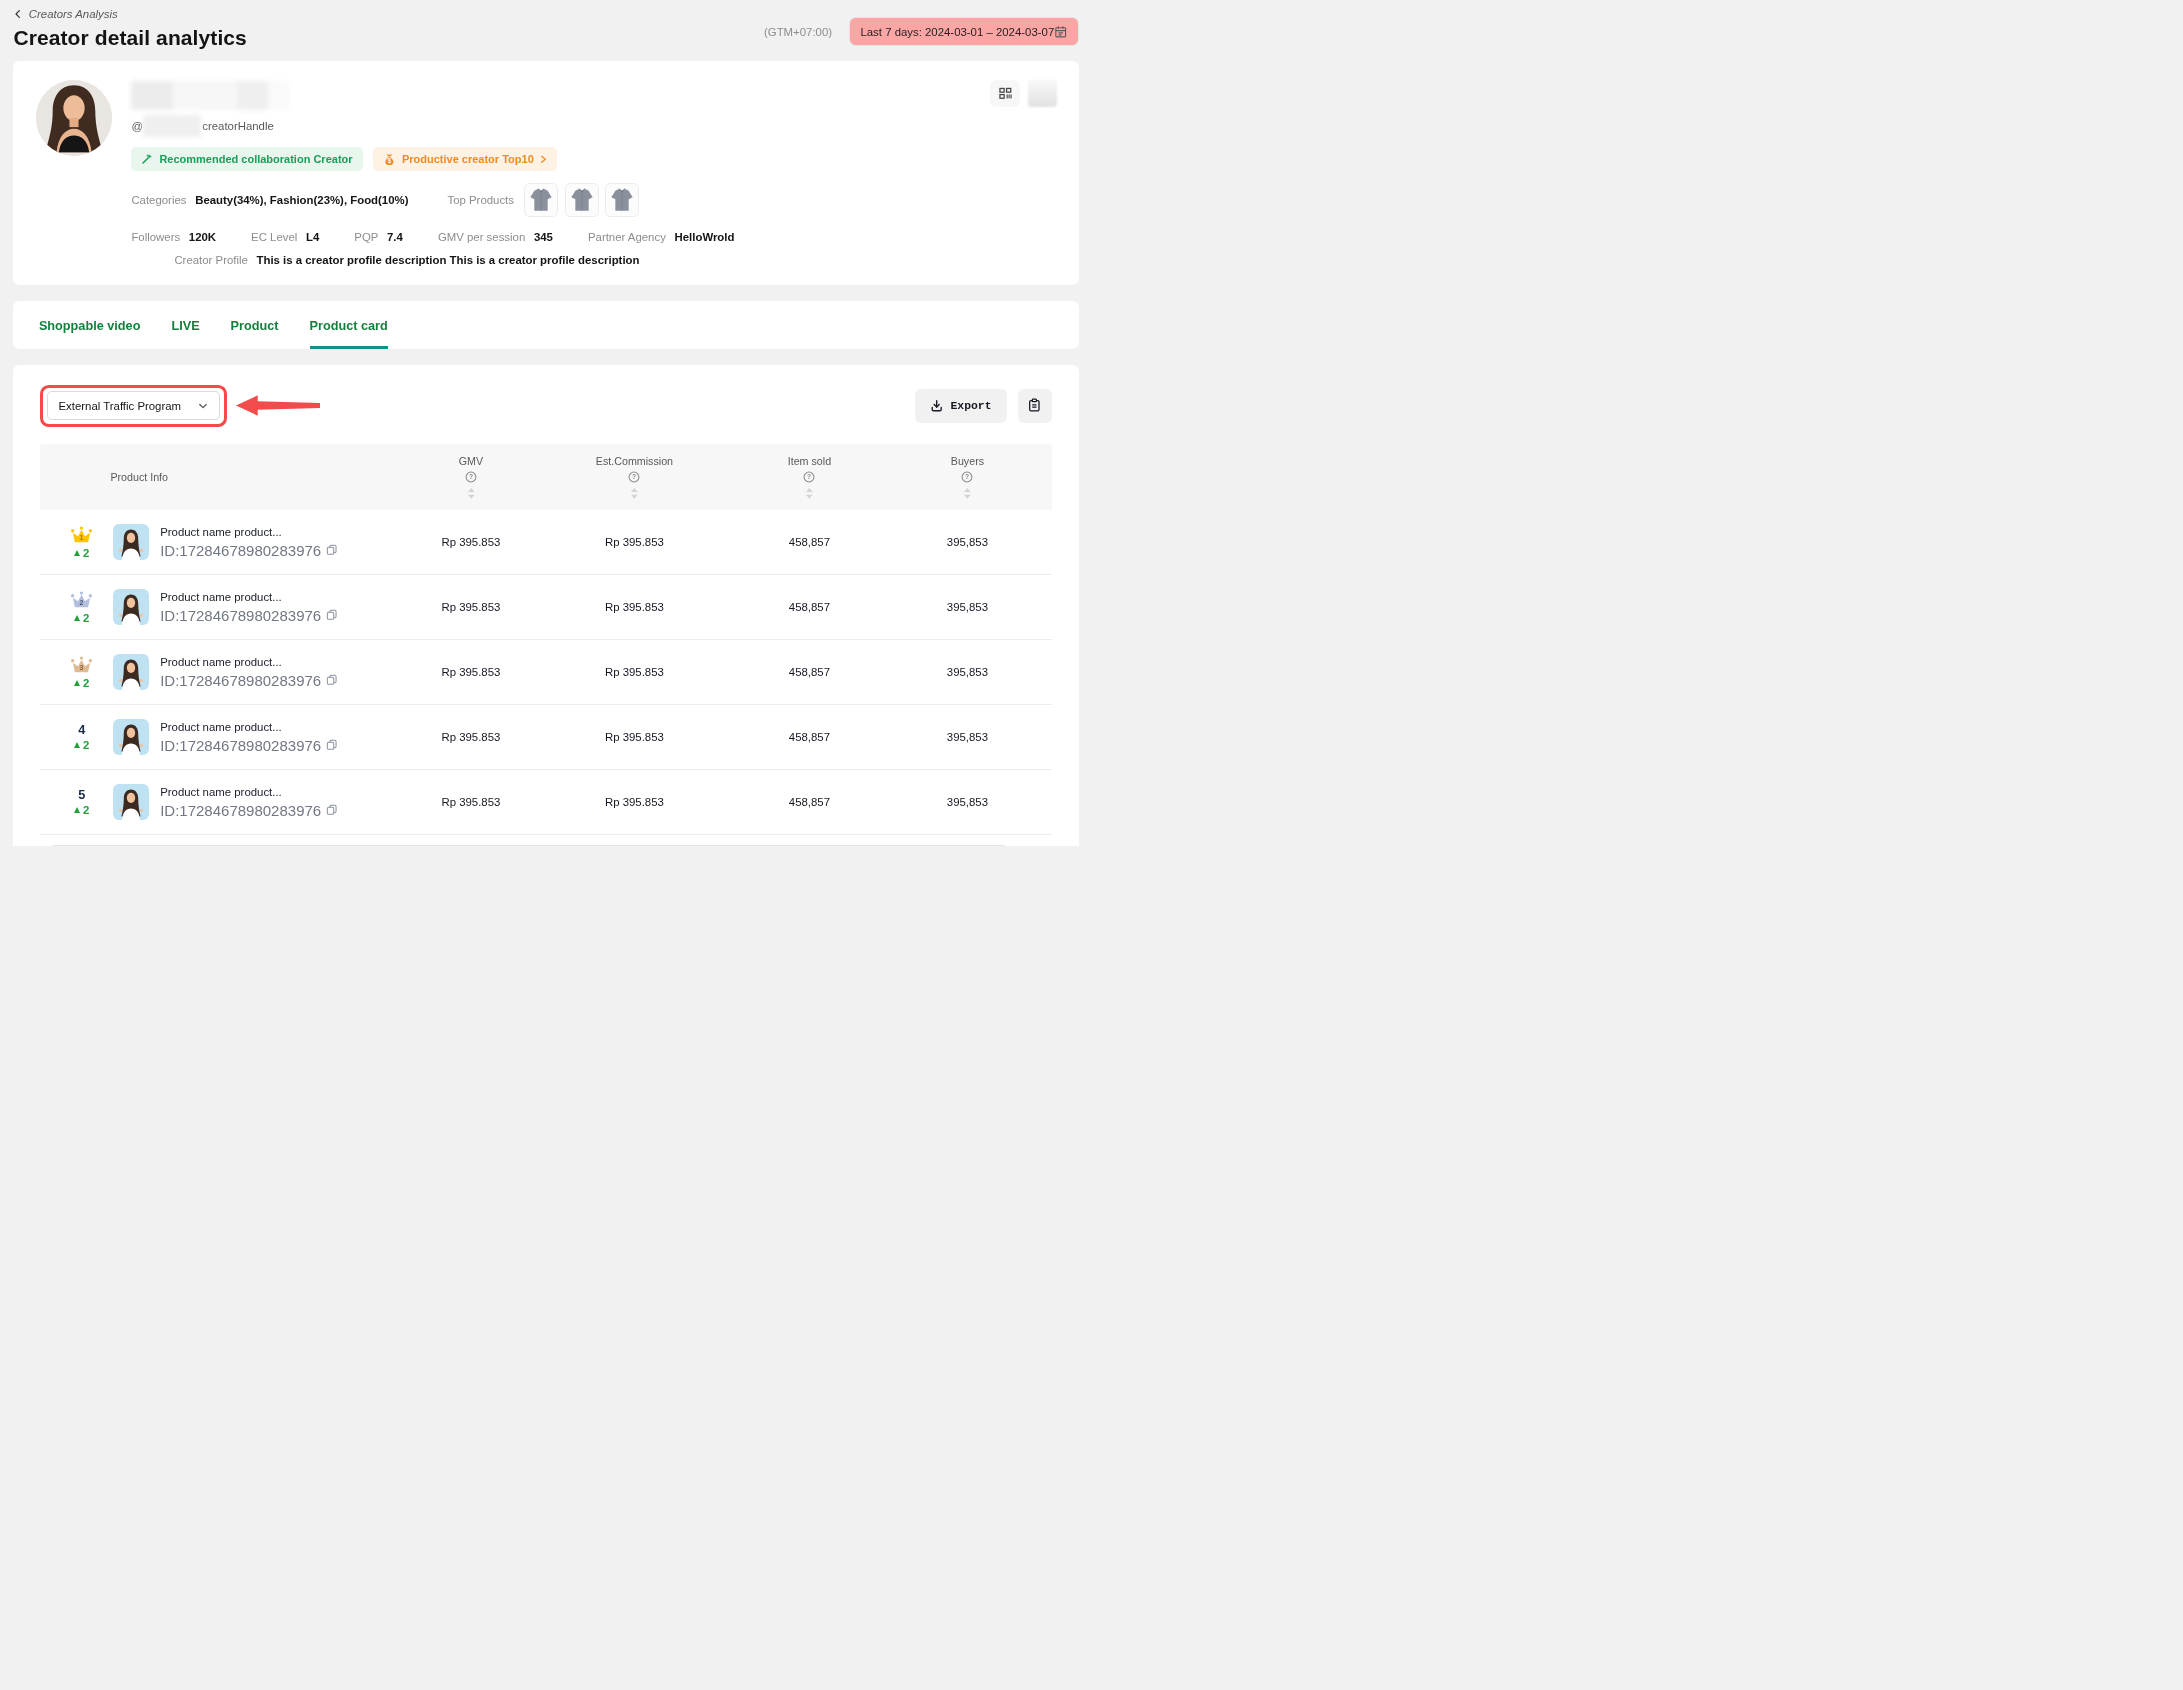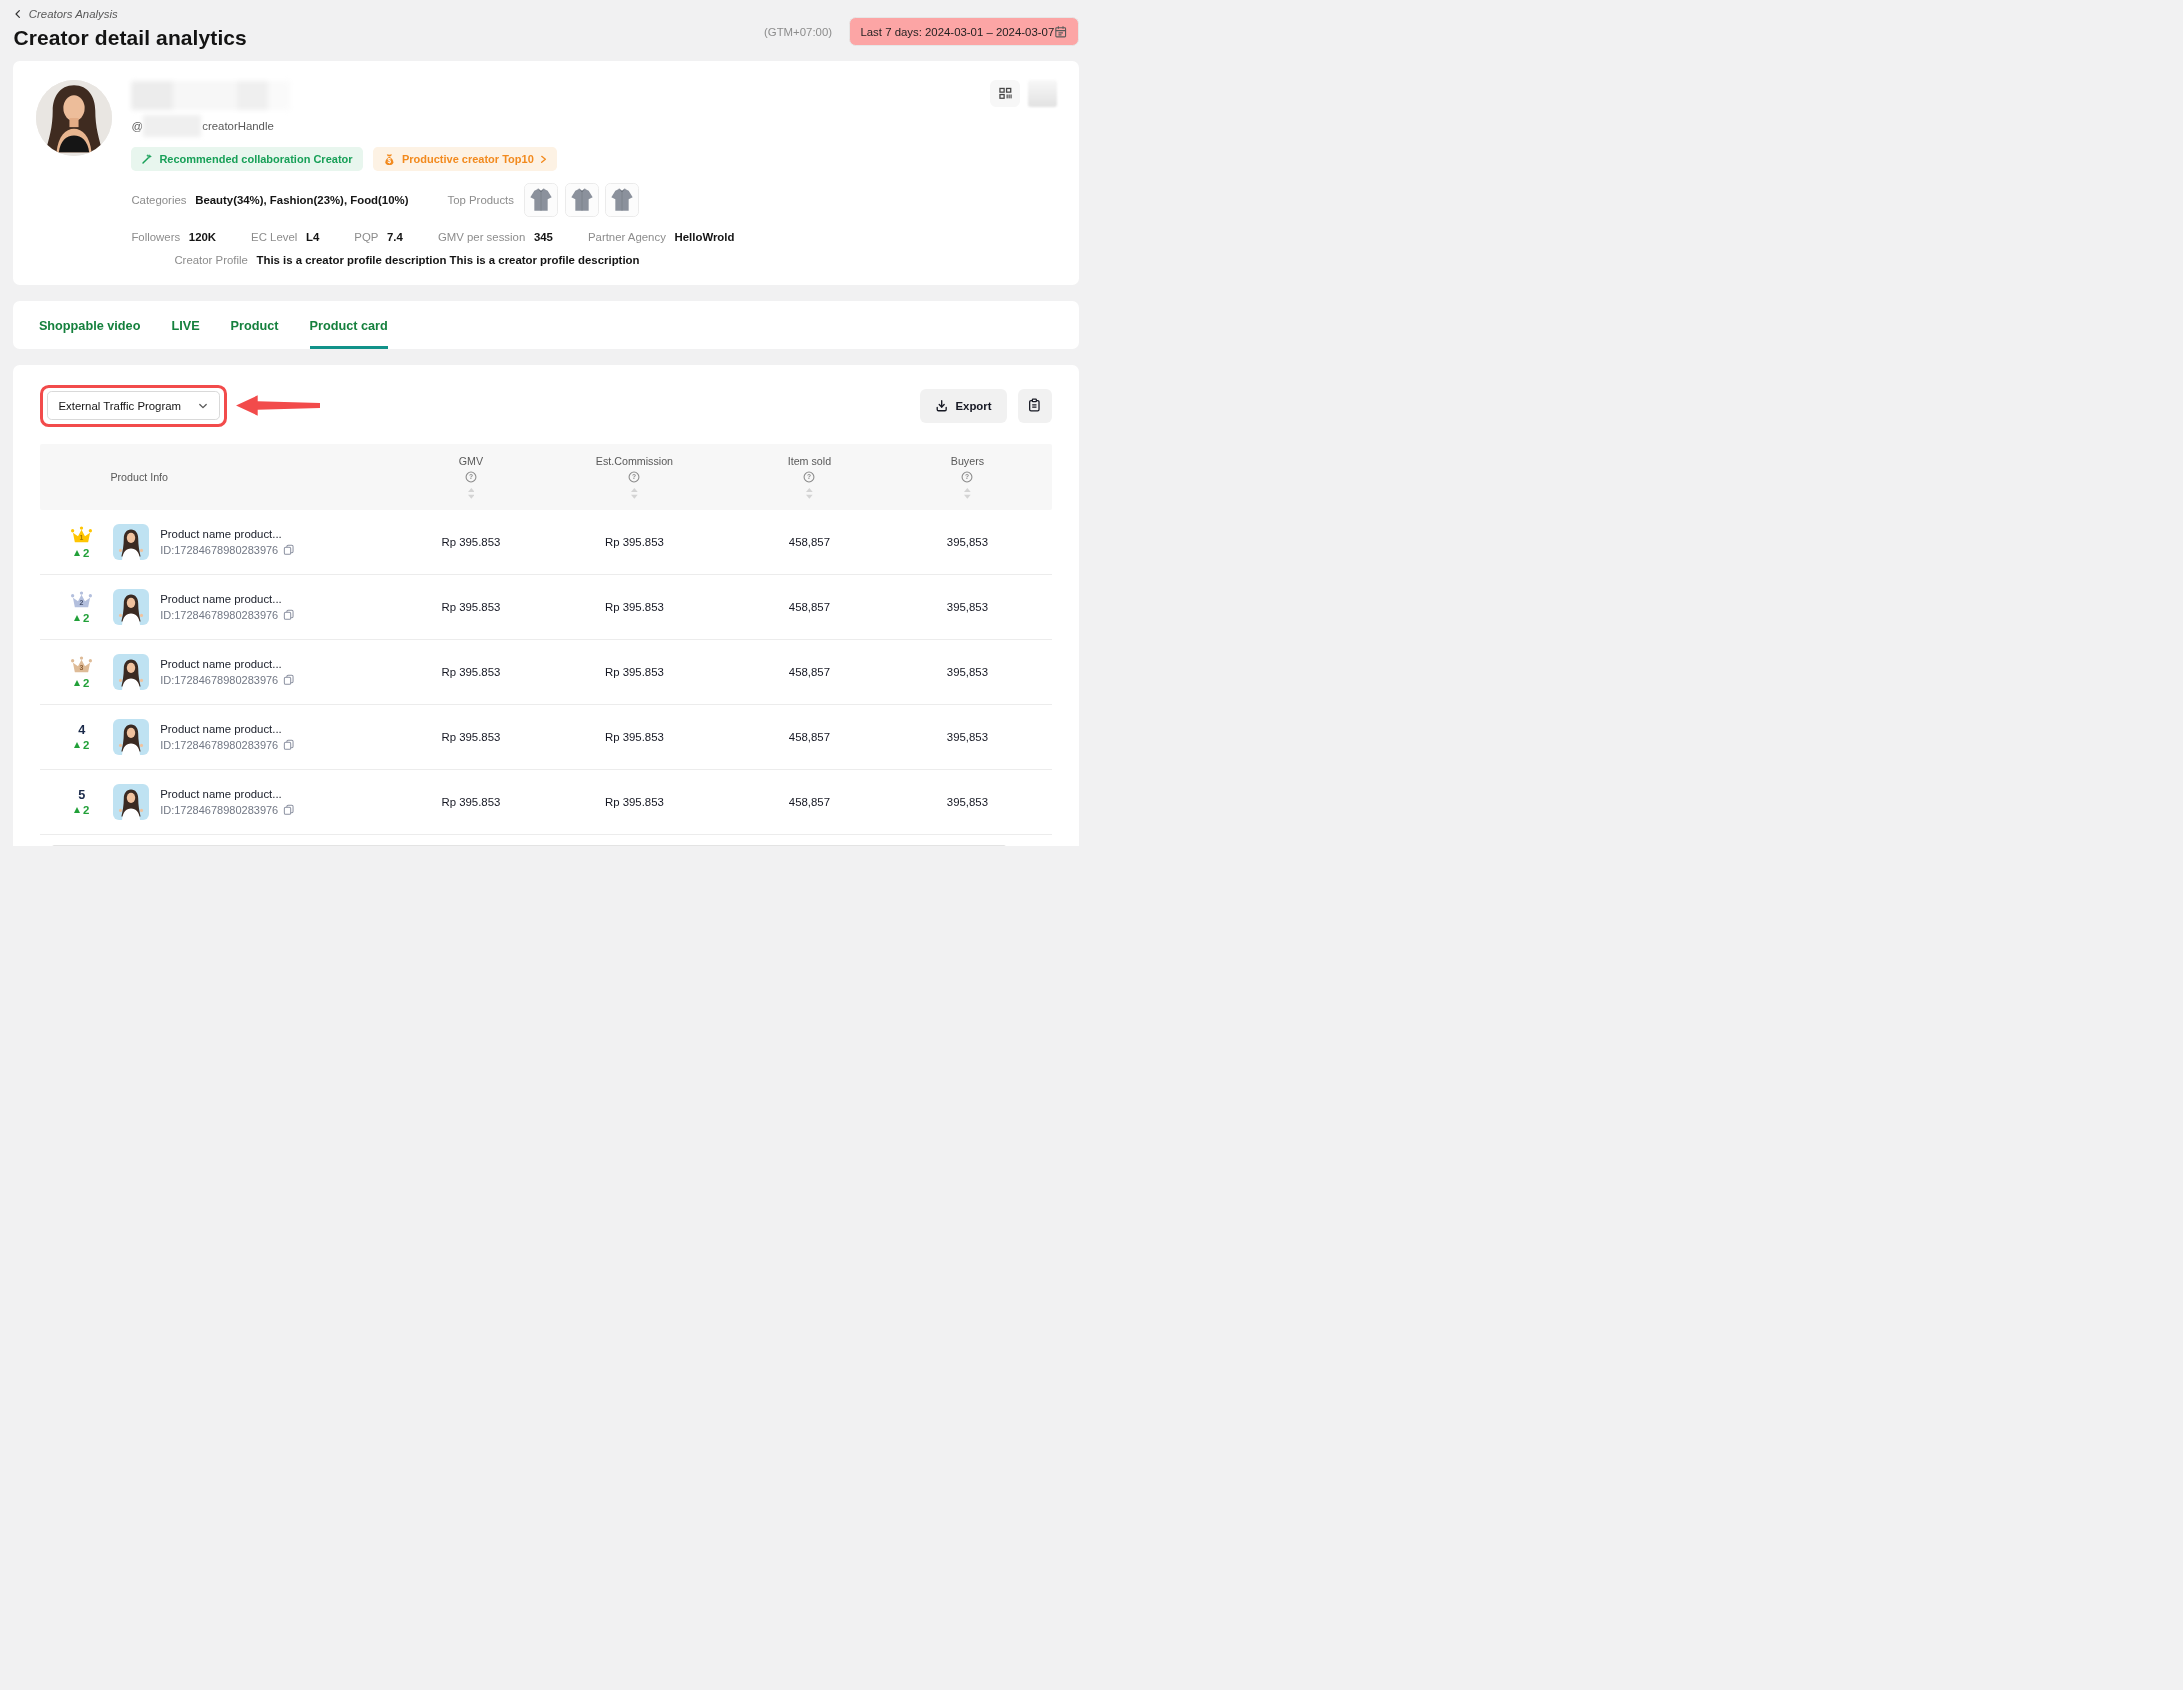--- a/index.html
+++ b/index.html
@@ -64,21 +64,21 @@
   .toolbar { display:flex; justify-content:space-between; align-items:center; }
   .toolbar-left { display:flex; align-items:center; }
   .filter-highlight { border:3.4px solid #f24b4b; border-radius:8.7px; padding:3.4px; }
   .filter-btn { background:#fff; border:0.7px solid #d9d9d9; border-radius:4.7px; padding:7.4px 10.7px;
     font-size:11.4px; color:#141414; display:flex; align-items:center; gap:17.4px; cursor:pointer;
     font-family:"Liberation Sans", sans-serif; }
   .anno-arrow { margin-left:9.4px; display:flex; align-items:center; }
   .toolbar-right { display:flex; align-items:center; gap:10.7px; }
   .export-btn { height:34px; padding:0 15.4px; background:#f1f1f1; border:none; border-radius:6px;
     font-size:11.4px; font-weight:700; color:#161823; display:flex; align-items:center; gap:6.7px; cursor:pointer;
-    font-family:Liberation Sans, sans-serif; }
+    font-family:Liberation Mono, monospace; }
   .clip-btn { width:34px; height:34px; background:#f1f1f1; border:none; border-radius:6px;
     display:flex; align-items:center; justify-content:center; cursor:pointer; }
 
   
   .data-table { margin-top:17.4px; }
   .thead, .trow { display:grid; grid-template-columns: 1fr 134px 193px 157px 159px; align-items:center; }
   .thead { background:#f7f7f7; border-radius:2px; padding:10.7px 0; color:#595959; font-size:10.7px; }
   .hcell.first { padding-left:70px; }
   .hcell.num, .cell.num { display:flex; justify-content:space-between; align-items:center; padding-right:9.4px; text-align:right;flex-direction:column; }
   .hcell.num { gap:4.7px; cursor:pointer; }
@@ -94,21 +94,21 @@
   .crown text { font-size:11px; font-weight:700; text-anchor:middle; font-family:"Liberation Sans", sans-serif; }
   .crown.gold path, .crown.gold circle { fill:#ffc502; }
   .crown.gold text { fill:#a87a00; }
   .crown.silver path, .crown.silver circle { fill:#b3bfdd; }
   .crown.silver text { fill:#45506e; }
   .crown.bronze path, .crown.bronze circle { fill:#debb97; }
   .crown.bronze text { fill:#8f6036; }
   .prod-thumb { width:36px; height:36px; border-radius:6px; overflow:hidden; margin-left:9.4px; flex-shrink:0; cursor:pointer; }
   .prod-text { margin-left:11.4px; }
   .prod-name { font-size:11.4px; color:#20242f; }
-  .prod-id { margin-top:4px; font-size:11px; color:#717784; display:flex; align-items:center; gap:4.7px; }
+  .prod-id { margin-top:4px; font-size:15px; color:#717784; display:flex; align-items:center; gap:4.7px; }
   .copy-icon { cursor:pointer; display:inline-flex; }
   .cell.num { font-size:11.4px; color:#161823; }
   .hscroll { margin:9.4px 0 0 12px; width:954px; height:5.4px; background:#e3e3e3; border-radius:2.7px; cursor:grab; }
 </style>
 </head>
 <body>
 
 <div class="page">
 
   <div class="top-header">

